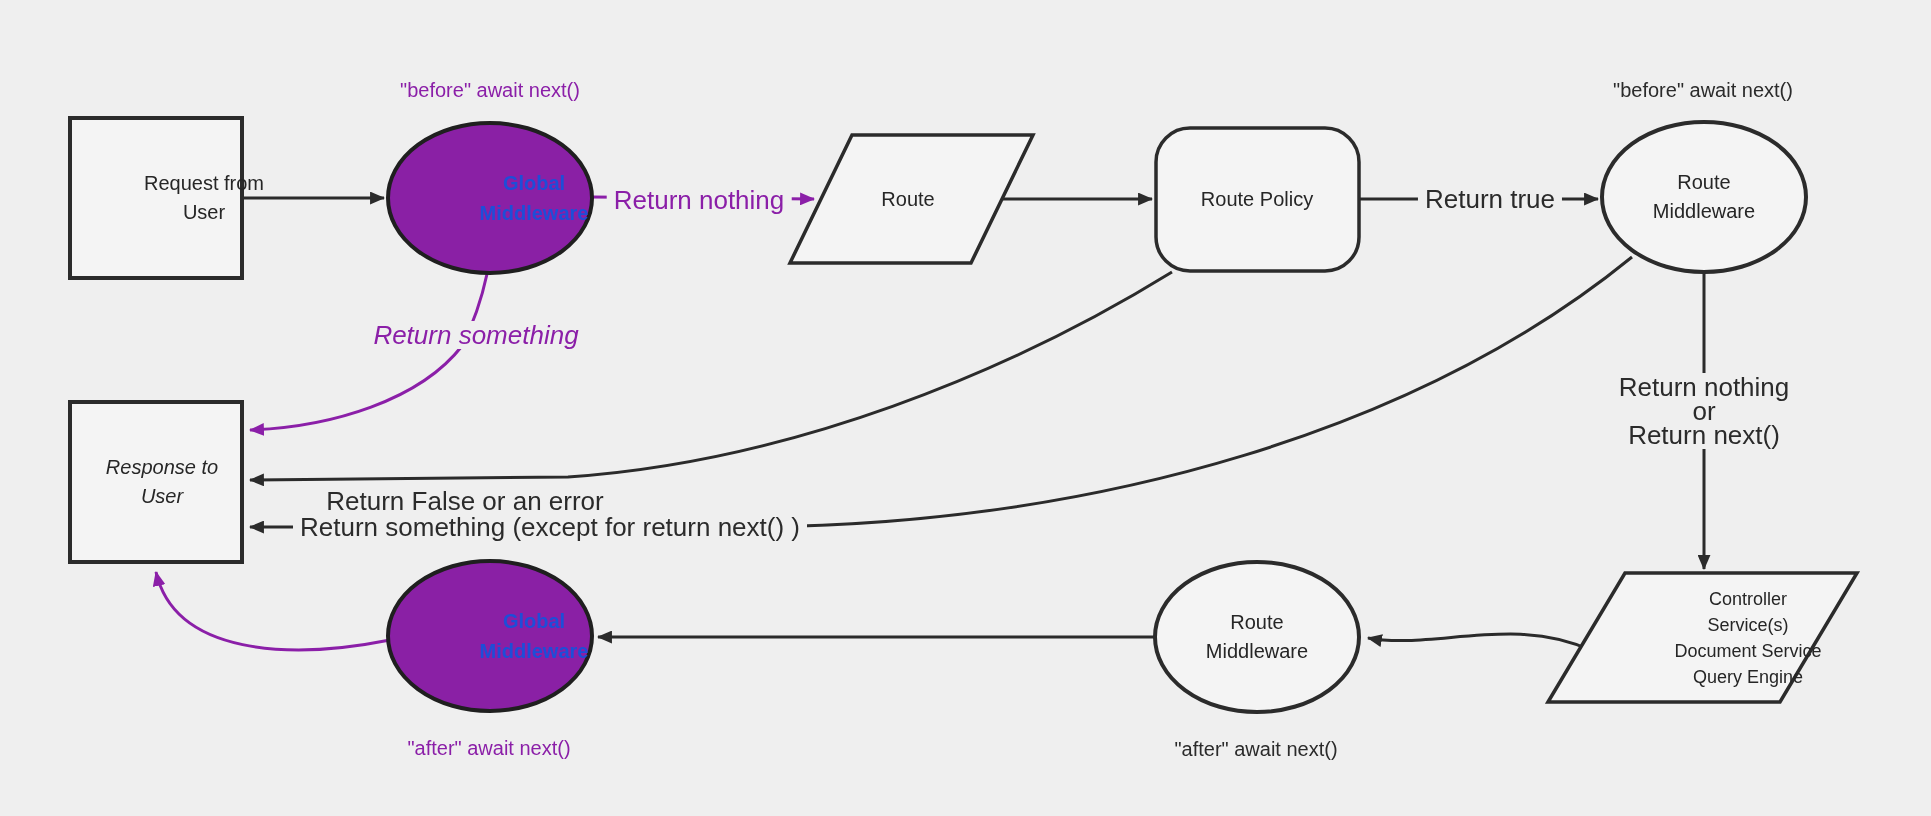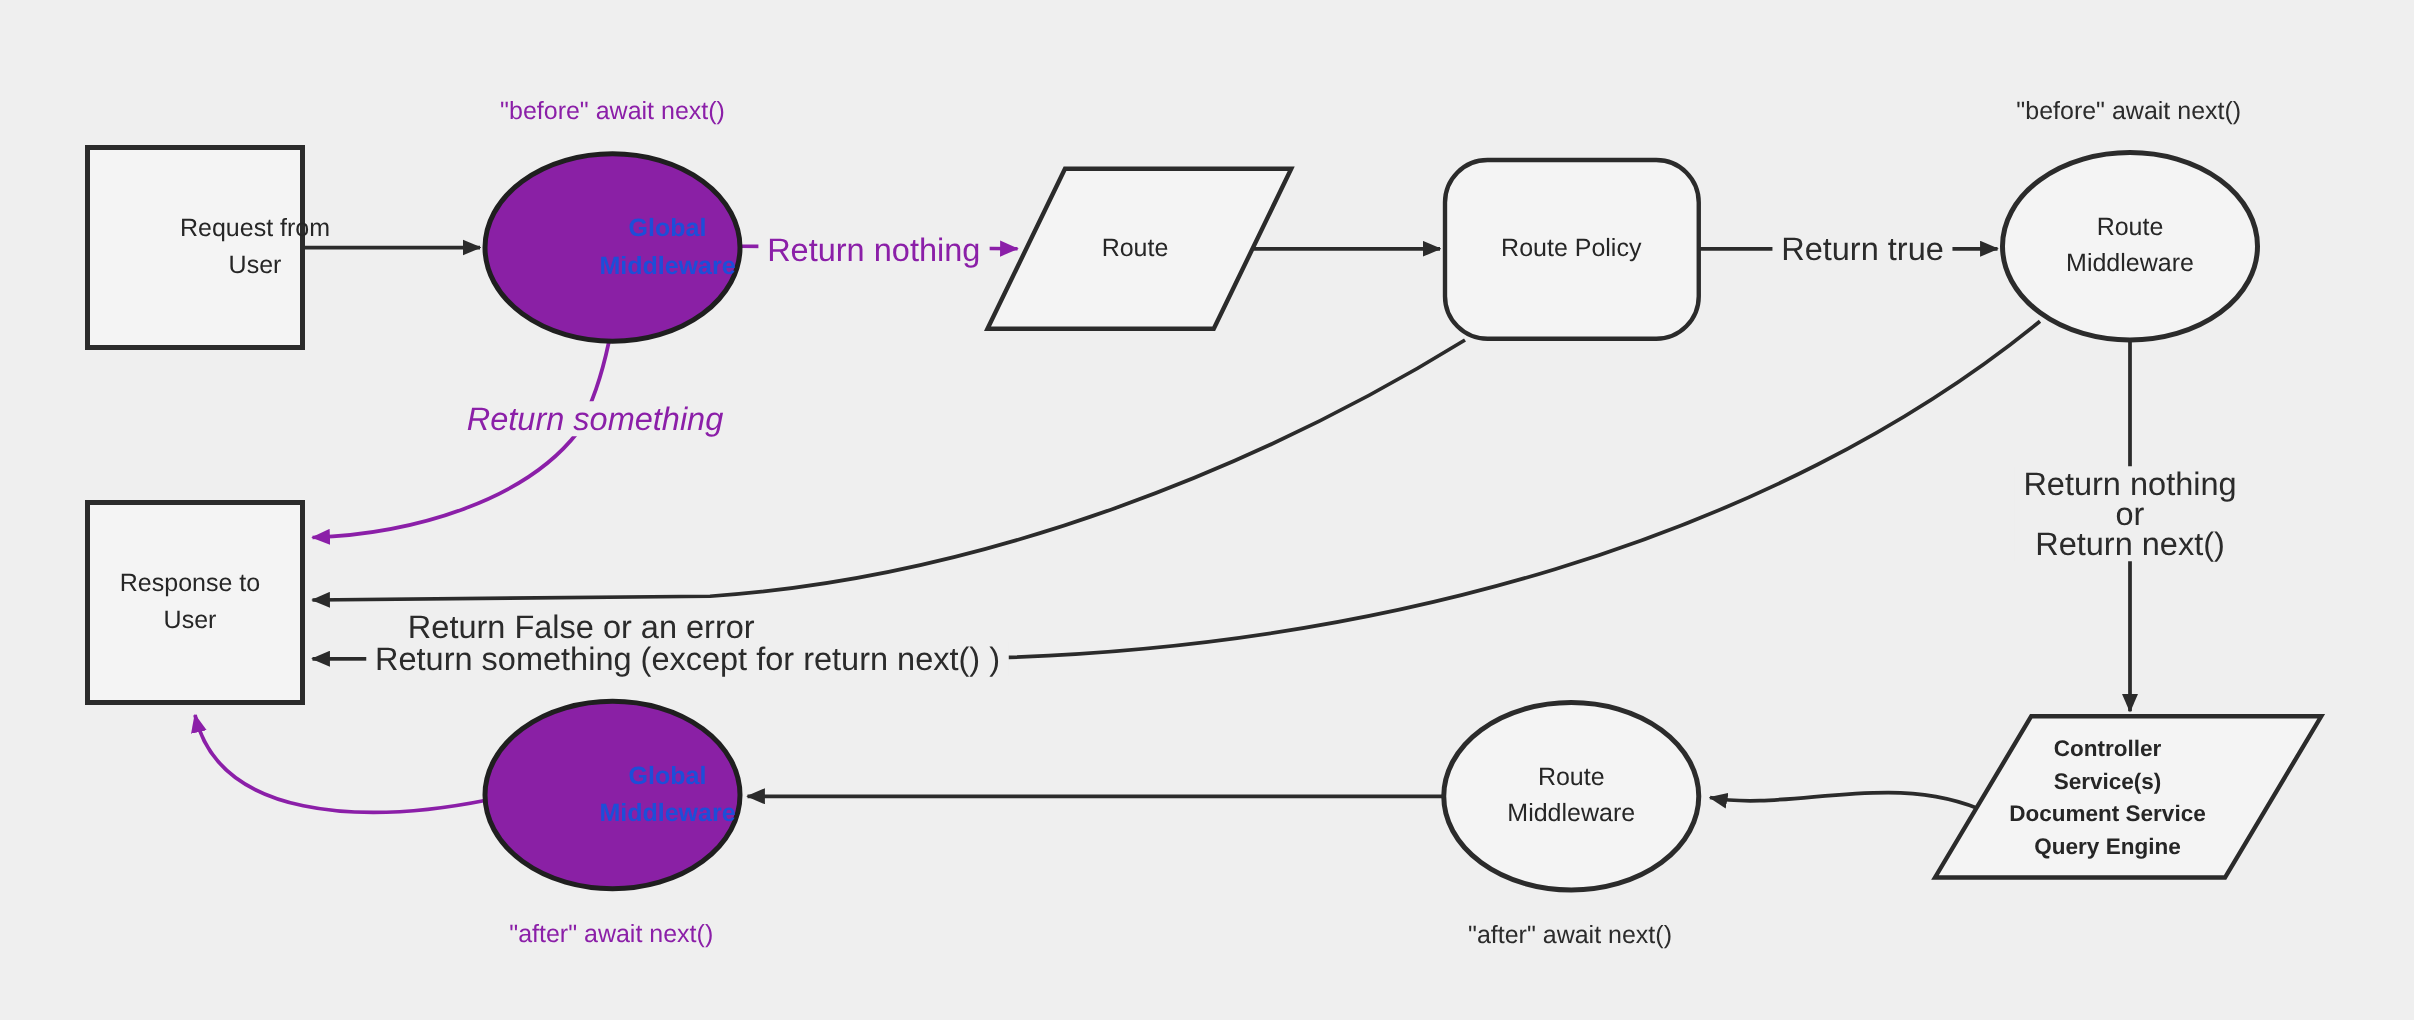--- a/index.html
+++ b/index.html
@@ -64,29 +64,29 @@
   </svg>
 
   <div class="lbl node-lbl" style="left:156px;top:198px;margin-left:48px;">Request from
 User</div>
   <div class="lbl node-lbl white-bold" style="left:490px;top:198px;">Global
 Middleware</div>
   <div class="lbl node-lbl" style="left:908px;top:199px;">Route</div>
   <div class="lbl node-lbl" style="left:1257px;top:199px;">Route Policy</div>
   <div class="lbl node-lbl" style="left:1704px;top:197px;">Route
 Middleware</div>
-  <div class="lbl node-lbl small-lines" style="left:1686px;top:638px;font-weight:bold;">Controller
+  <div class="lbl node-lbl small-lines" style="left:1748px;top:638px;">Controller
 Service(s)
 Document Service
 Query Engine</div>
   <div class="lbl node-lbl" style="left:1257px;top:637px;">Route
 Middleware</div>
   <div class="lbl node-lbl white-bold" style="left:490px;top:636px;">Global
 Middleware</div>
-  <div class="lbl node-lbl" style="left:152px;top:482px;">Response to
+  <div class="lbl node-lbl" style="left:162px;top:482px;font-style:italic;">Response to
 User</div>
 
   <div class="lbl purple-txt" style="left:490px;top:90px;">"before" await next()</div>
   <div class="lbl" style="left:1703px;top:90px;">"before" await next()</div>
   <div class="lbl" style="left:1256px;top:749px;">"after" await next()</div>
   <div class="lbl purple-txt" style="left:489px;top:748px;">"after" await next()</div>
 
   <div class="lbl edge-lbl purple-txt" style="left:699px;top:200px;">Return nothing</div>
   <div class="lbl edge-lbl" style="left:1472px;top:199px;margin-left:18px;">Return true</div>
   <div class="lbl edge-lbl" style="left:1704px;top:411px;">Return nothing

